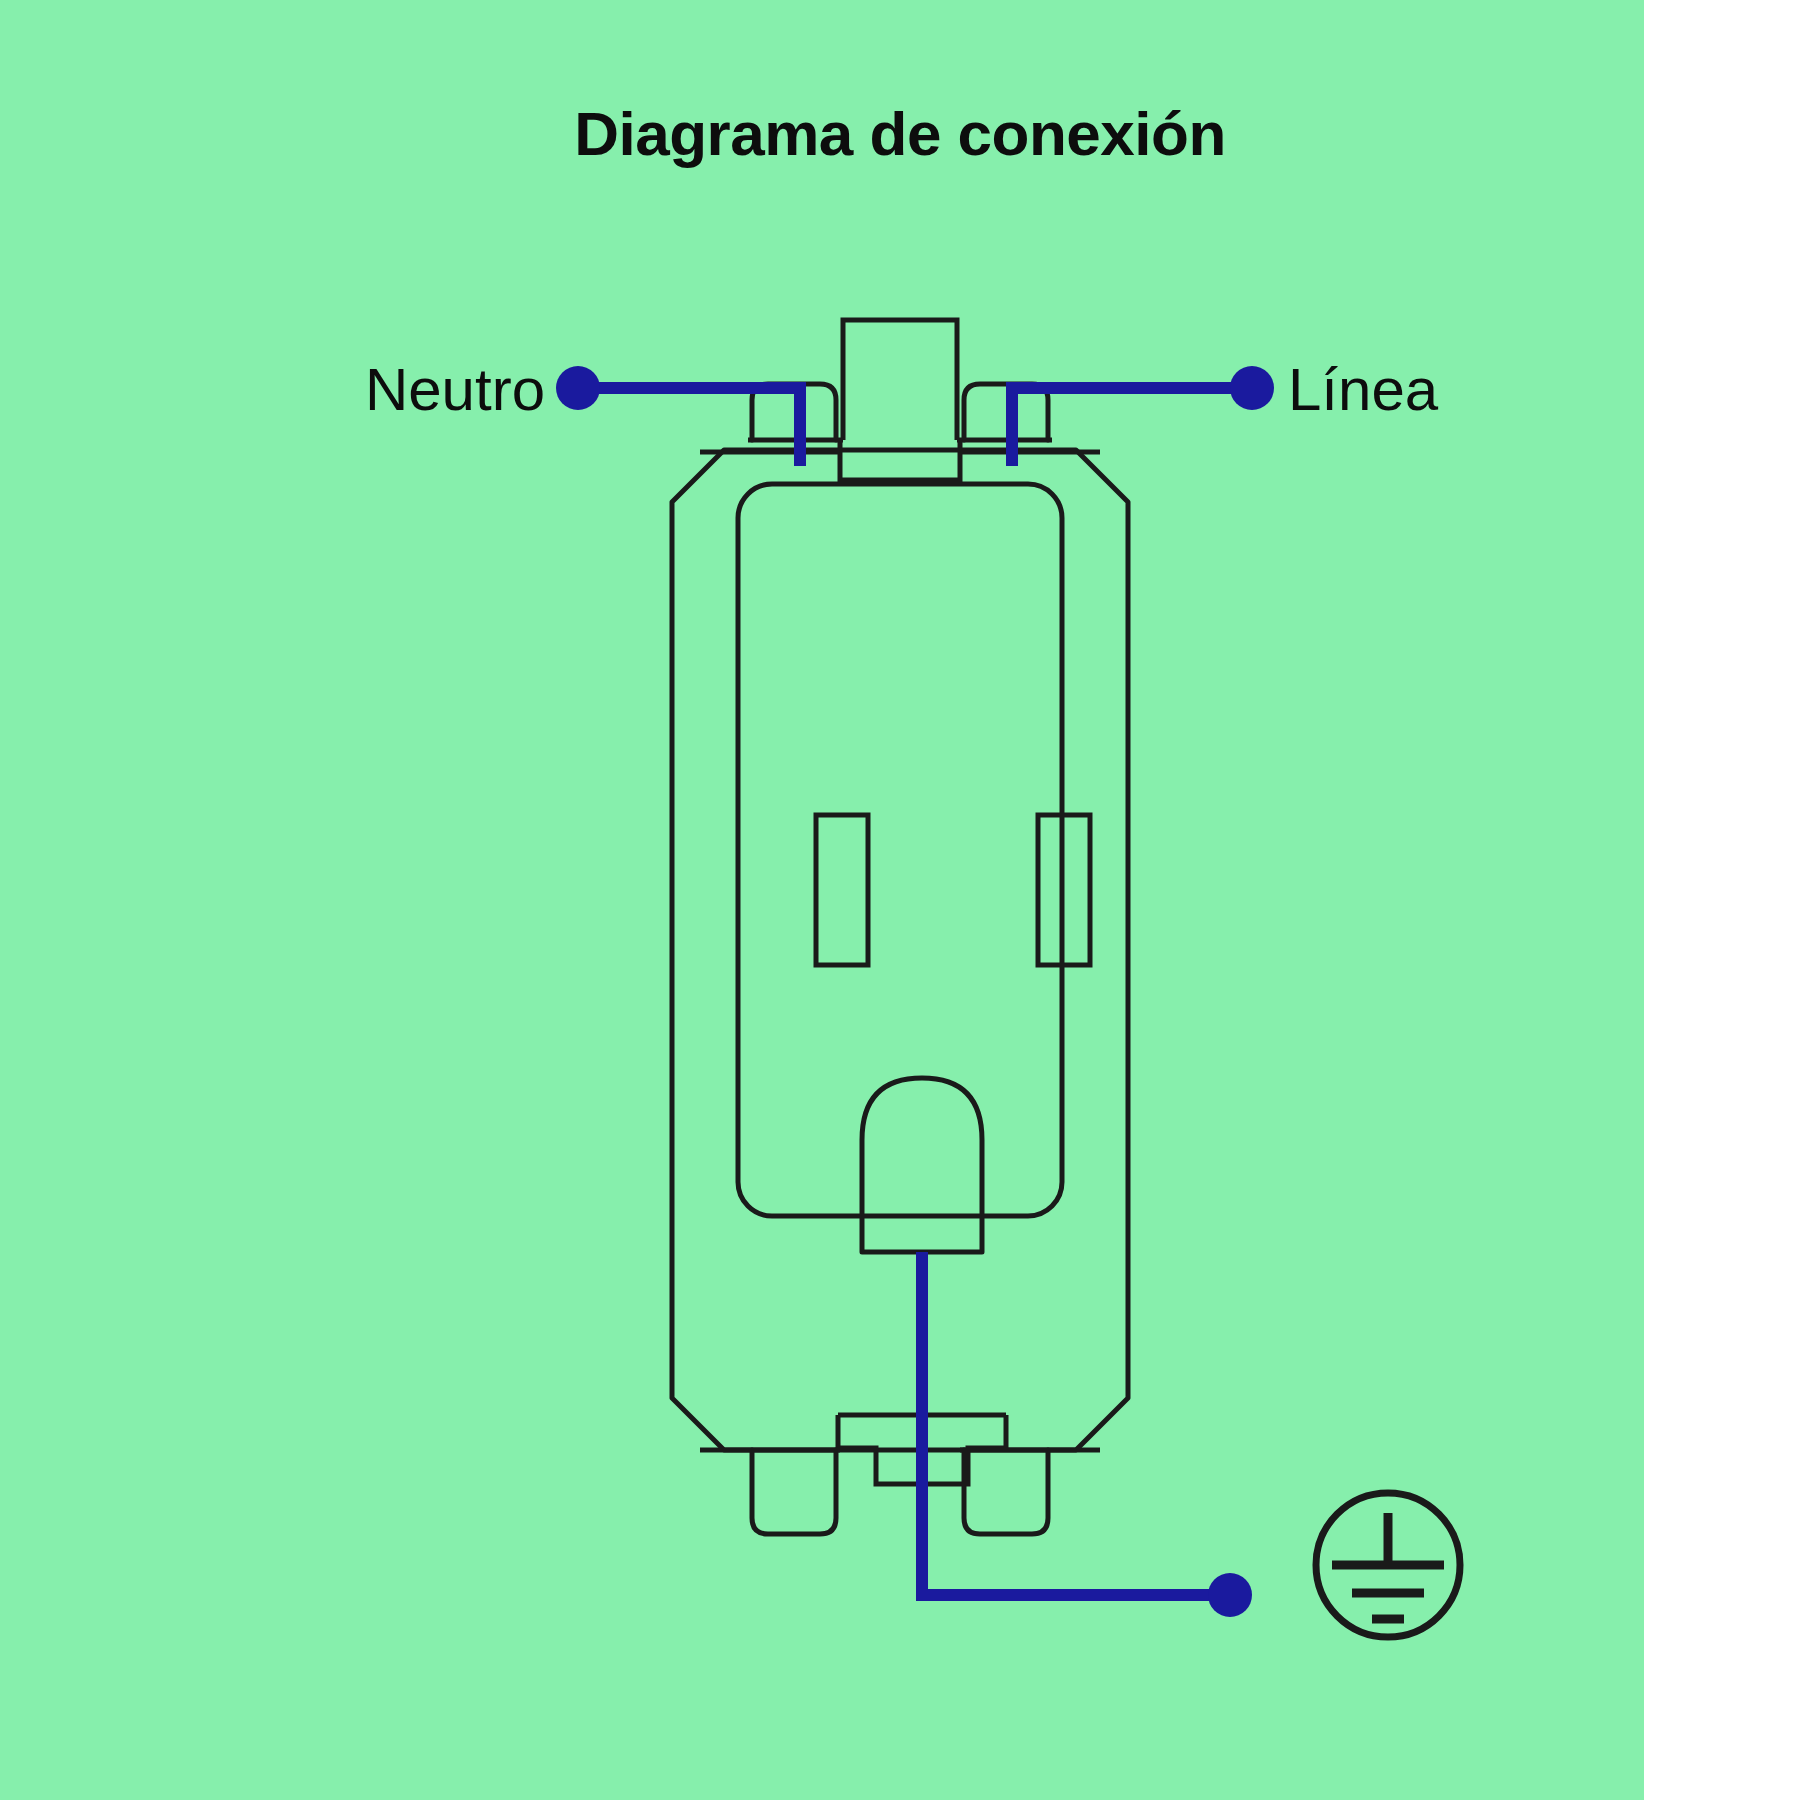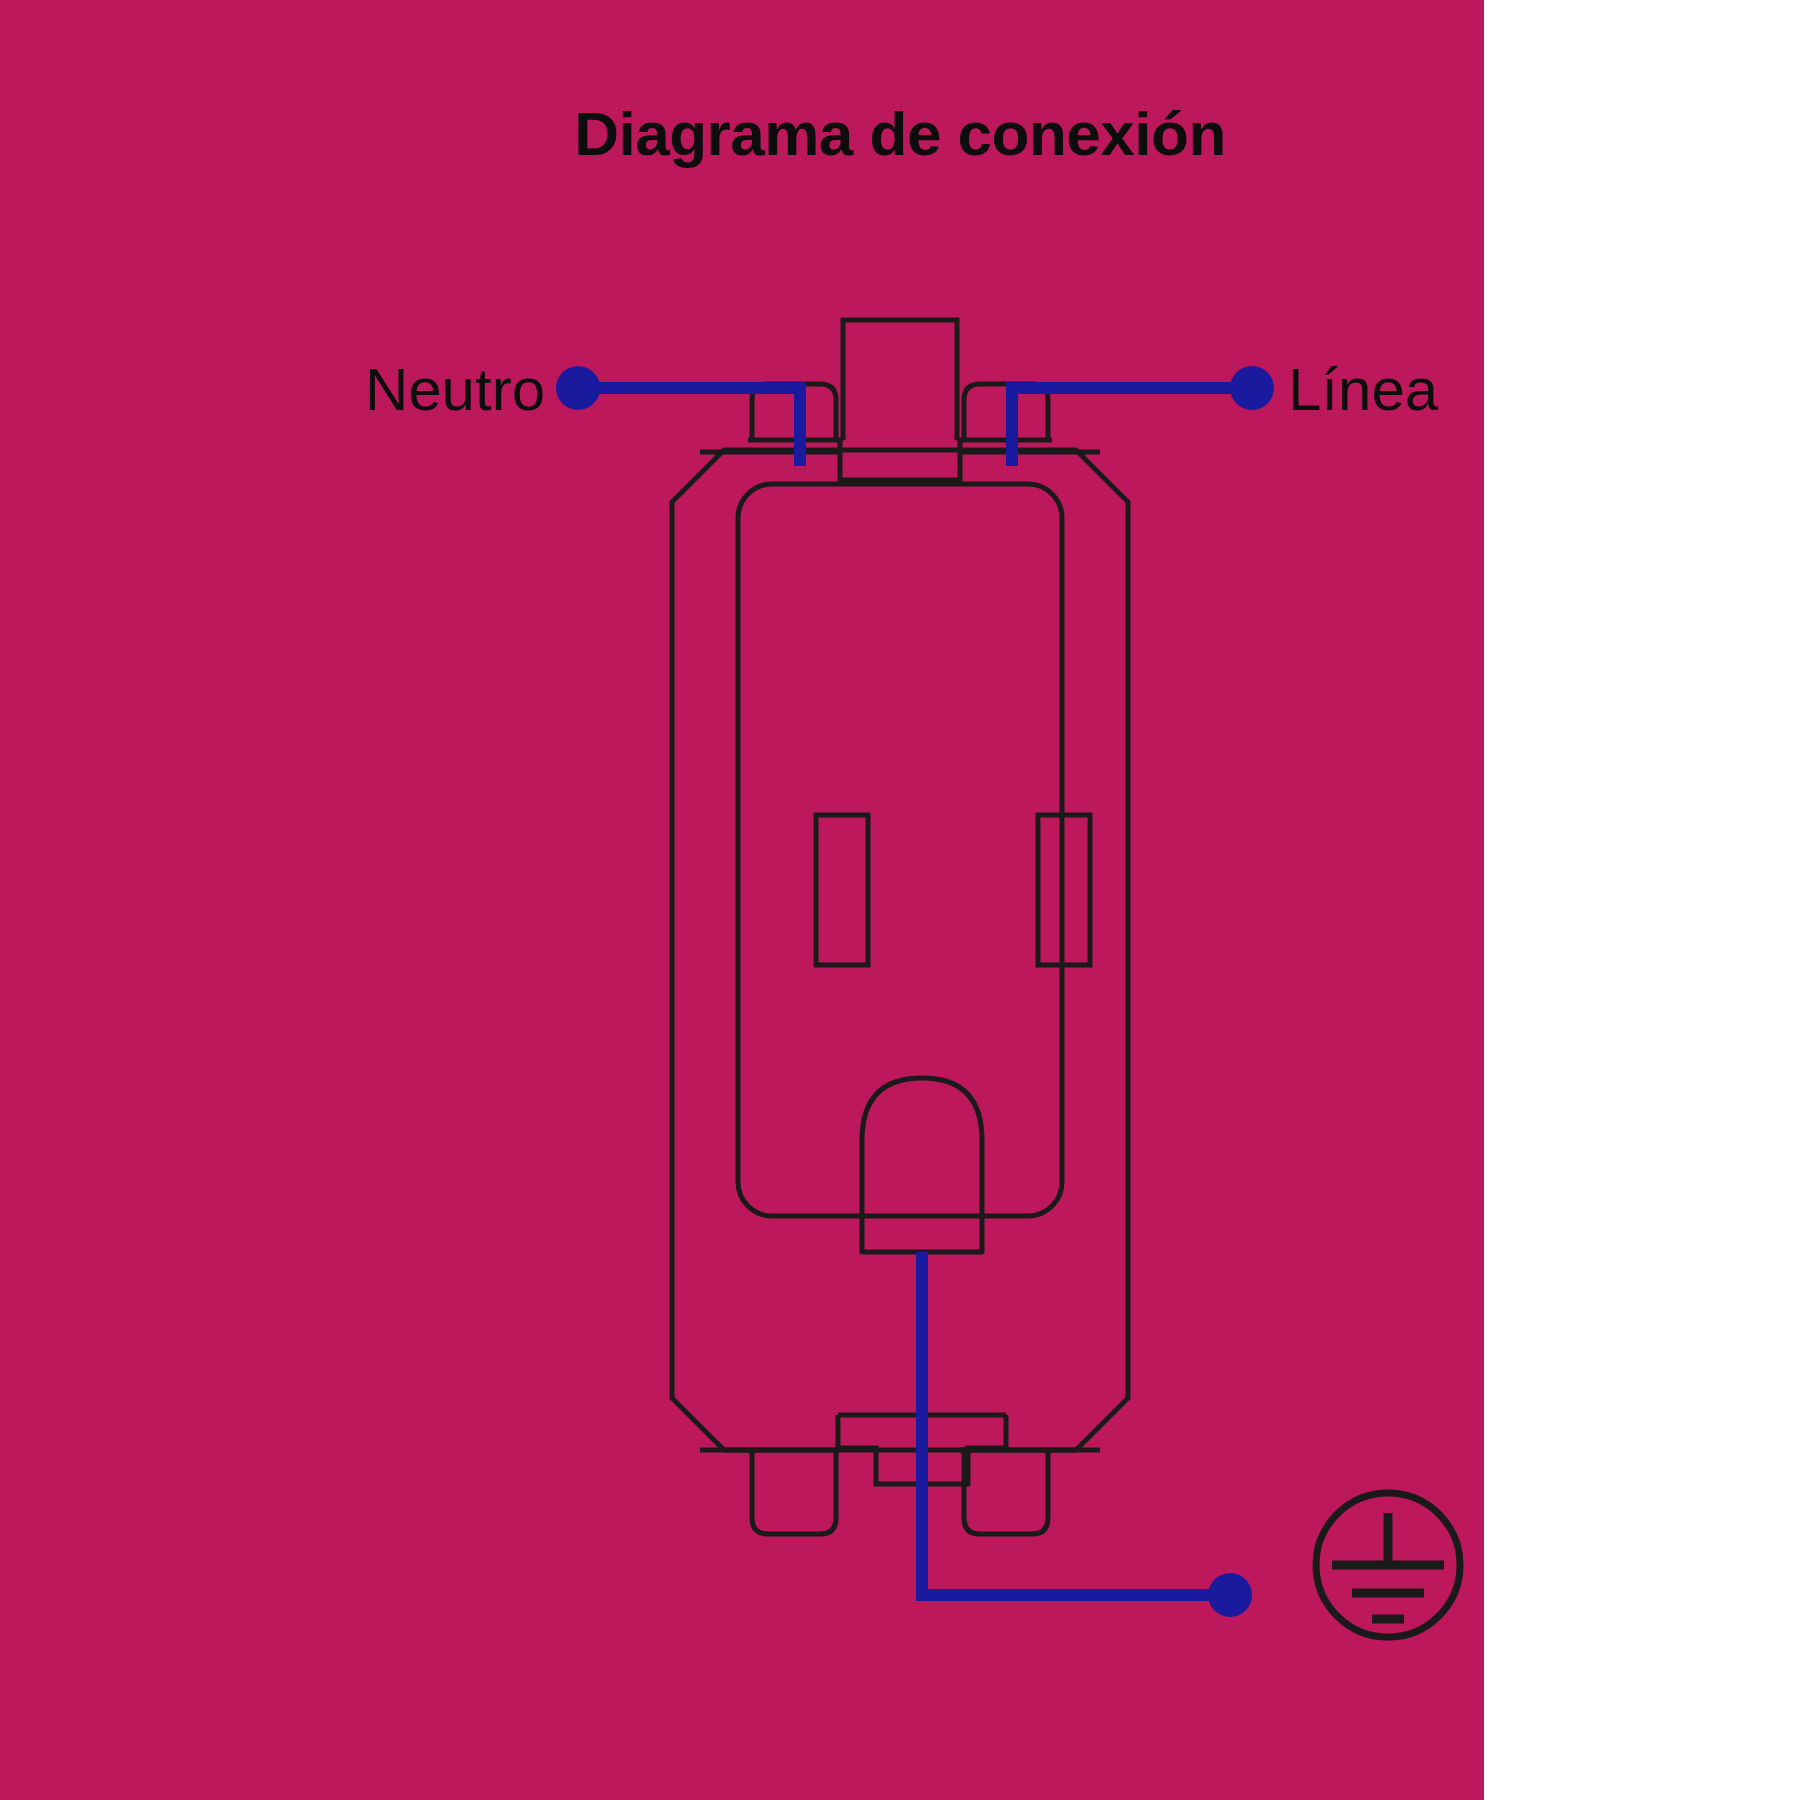--- a/index.html
+++ b/index.html
@@ -8,23 +8,23 @@
     background: #ffffff;
   }
   body {
     width: 1800px;
     height: 1800px;
     font-family: "Liberation Sans", sans-serif;
     overflow: hidden;
   }
   #diagram-root {
     position: relative;
-    width: 1484px;
+    width: 1644px;
     height: 1800px;
-    background: #be185d;
+    background: #86efac;
   }
   #diagram-svg {
     position: absolute;
     inset: 0;
     width: 1800px;
     height: 1800px;
     display: block;
   }
   .title-text {
     font-family: "Liberation Sans", sans-serif;

